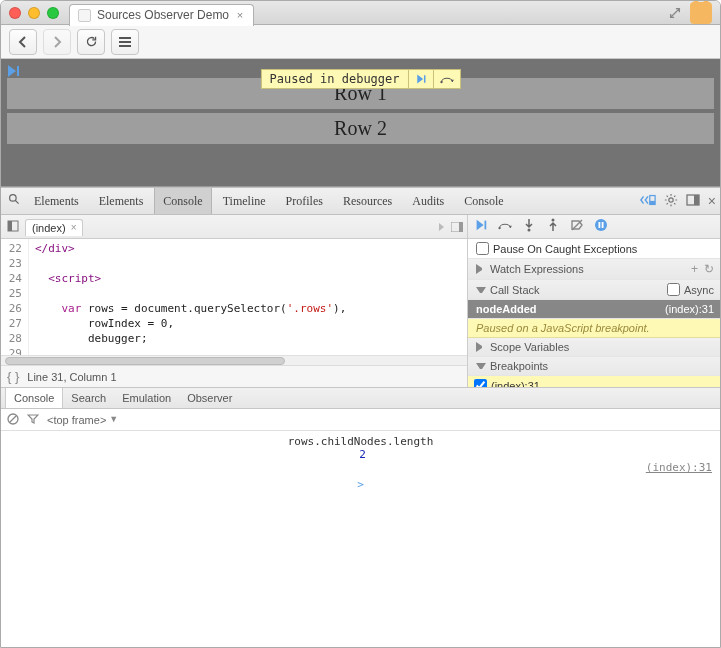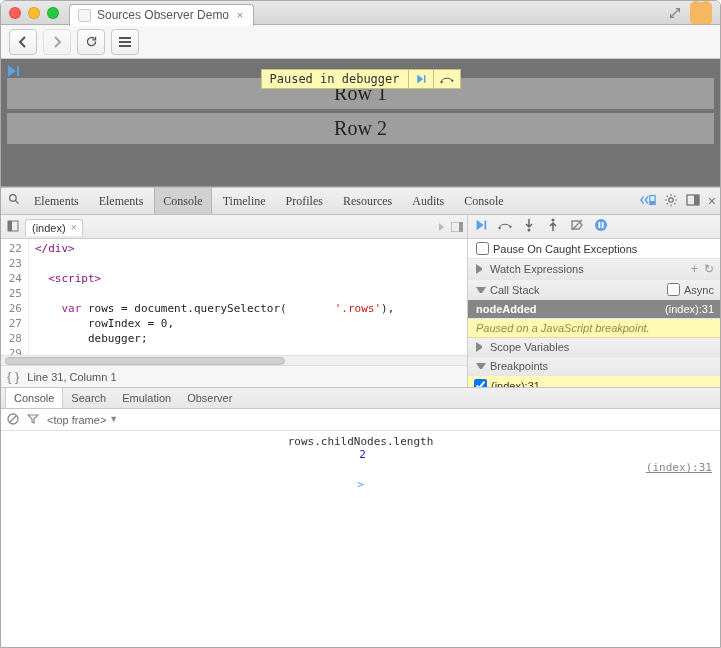--- a/index.html
+++ b/index.html
@@ -139,21 +139,21 @@
     position:relative; top:1px;
   }
   .src-tabs .file-tab .x{color:#999;font-size:10px;}
   .src-tabs .play-pause { margin-left:auto; display:flex; gap:4px; align-items:center;color:#999;}
   .code-area { flex:1; display:flex; overflow:hidden; background:#fff; font-family: Menlo, monospace; font-size:11px; position:relative;}
   .gutter { width:28px; background:#fff; color:#888; text-align:right; padding:2px 4px 2px 0; border-right:1px solid #eee;}
   .gutter div{height:15px;line-height:15px; padding-right:2px;}
   .code { flex:1; padding:2px 0 8px 6px; white-space:pre; color:#222;}
   .code div{height:15px;line-height:15px;}
   .kw{color:#a71d8c;}
-  .str{color:#c41a16;margin-left:48px;}
+  .str{color:#c41a16;}
   .tag{color:#881280;}
   .src-status {
     height:22px;border-top:1px solid #ddd;background:#f6f6f6;
     font-size:11px;color:#555; display:flex;align-items:center; padding:0 6px;
   }
   .src-status .braces {color:#888; font-size:13px; margin-right:8px;}
   .scrollbar-horiz{height:10px;background:#f0f0f0;border-top:1px solid #e0e0e0;}
   .scrollbar-horiz .thumb{height:8px;width:60%;background:#d0d0d0;border-radius:4px;margin:1px 0 0 4px;border:1px solid #bbb;}
   
   .dbg-pane { width: 252px; display:flex; flex-direction:column; min-width:0;}

